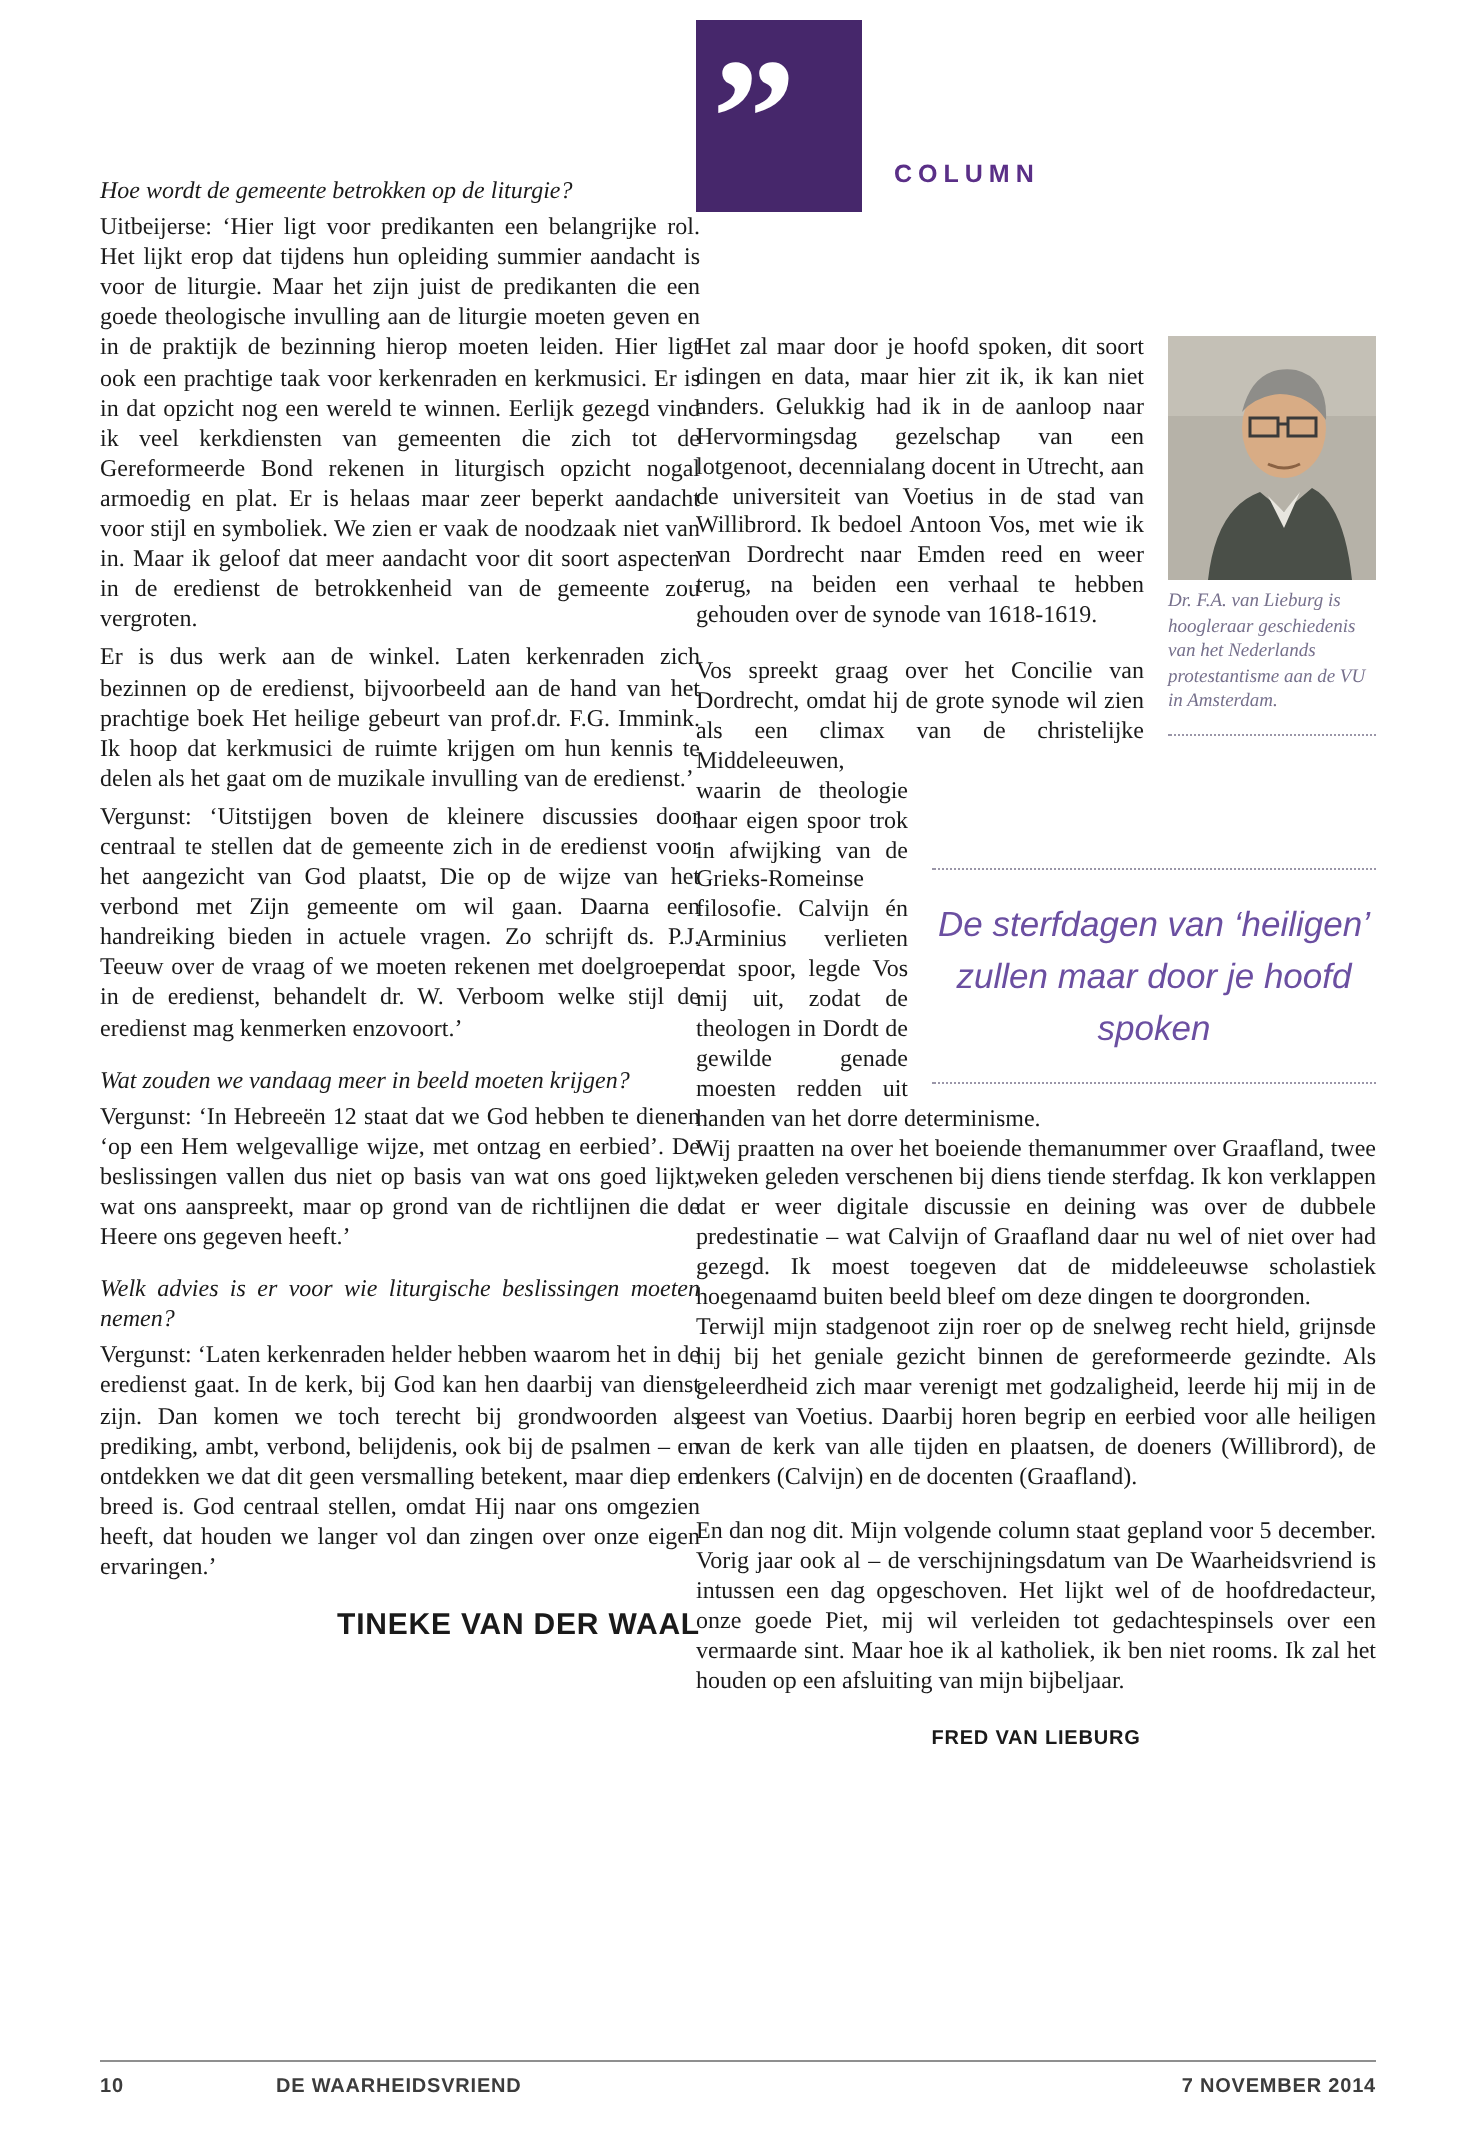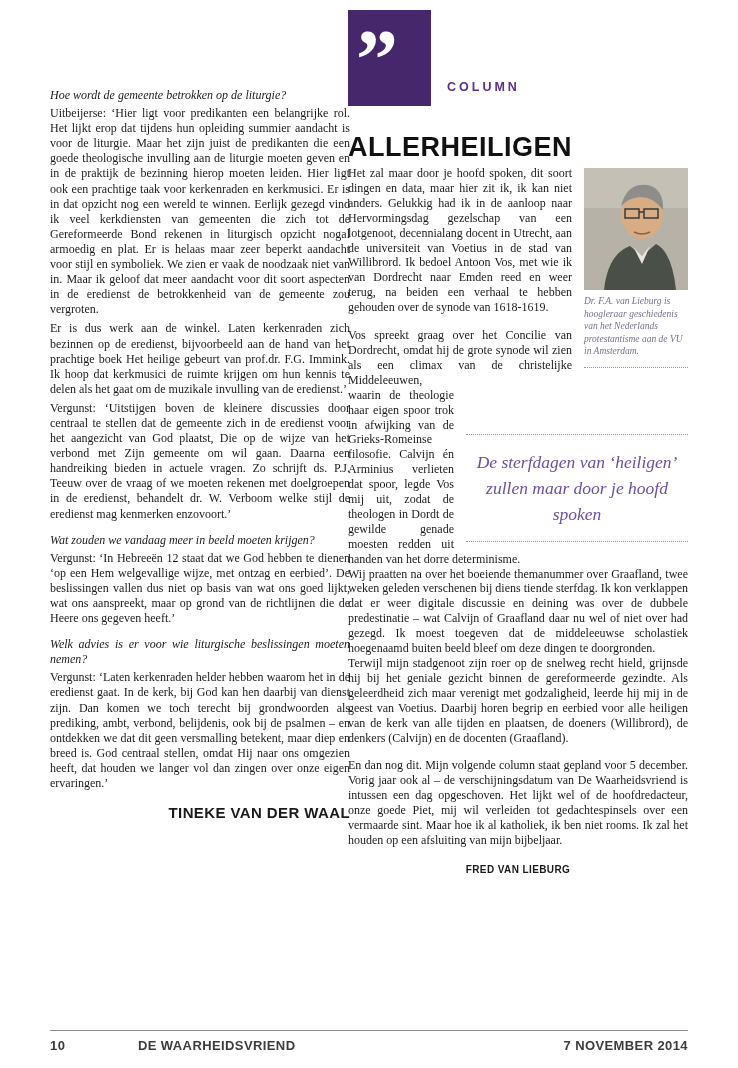--- a/index.html
+++ b/index.html
@@ -73,34 +73,34 @@
     padding:3px 6px 0 0; font-weight:bold; color:#111;
   }
   .pq-float {
     float:right; width:218px; margin:58px 0 8px 12px;
     border-top:1px dotted #9a96a8; border-bottom:1px dotted #9a96a8;
     padding:14px 2px 14px; text-align:center; display:block;
   }
   .pq-text {
     font-size:17.5px; line-height:26px; font-style:italic;
     color:var(--pull-quote,#6b4fa1);
-    font-family:Liberation Serif, serif; display:block;
+    font-family:Liberation Sans, sans-serif; display:block;
   }
   .mt { margin-top:13px; }
   .art-byline {
     text-align:center; font-family:"Liberation Sans", sans-serif;
     font-weight:bold; font-size:10px; letter-spacing:0.4px; margin-top:15px;
   }
 
   
   .footer {
     position:absolute; left:50px; right:50px; top:1030px;
     border-top:1px solid #8f8f8f; padding-top:7px;
     font-family:"Liberation Sans", sans-serif; font-weight:bold;
-    font-size:13px; color:#3c3c3c; letter-spacing:0.4px;
+    font-size:10px; color:#3c3c3c; letter-spacing:0.4px;
     display:flex; align-items:baseline;
   }
   .footer .page-num { width:88px; }
   .footer .spacer { flex:1; }
 </style>
 </head>
 <body>
 
 <div class="left-col">
   <p class="q first">Hoe wordt de gemeente betrokken op de liturgie?</p>
@@ -112,21 +112,20 @@
   <p class="q">Welk advies is er voor wie liturgische beslissingen moeten nemen?</p>
   <p class="a">Vergunst: ‘Laten kerkenraden helder hebben waarom het in de eredienst gaat. In de kerk, bij God kan hen daarbij van dienst zijn. Dan komen we toch terecht bij grondwoorden als prediking, ambt, verbond, belijdenis, ook bij de psalmen – en ontdekken we dat dit geen versmalling betekent, maar diep en breed is. God centraal stellen, omdat Hij naar ons omgezien heeft, dat houden we langer vol dan zingen over onze eigen ervaringen.’</p>
   <p class="int-byline">TINEKE VAN DER WAAL</p>
 </div>
 
 <div class="col-header">
   <div class="quote-box">
     <span class="quote-glyph">”</span>
   </div>
   <div class="kicker">COLUMN</div>
-  <h1 class="col-title">ALLERHEILIGEN</h1>
 </div>
 
 <div class="article">
   <aside class="photo-block">
     <svg class="portrait" viewBox="0 0 104 122" xmlns="http://www.w3.org/2000/svg" aria-hidden="true">
       <rect width="104" height="122" fill="#b6b2a8"></rect>
       <rect width="104" height="40" fill="#c4c0b6"></rect>
       <path d="M20 122 Q24 86 46 78 L58 88 L72 76 Q88 84 92 122 Z" fill="#4a4f48"></path>
       <path d="M50 80 L58 88 L66 78 L58 96 Z" fill="#e8e6df"></path>
       <ellipse cx="58" cy="46" rx="21" ry="25" fill="#d8ac85"></ellipse>

